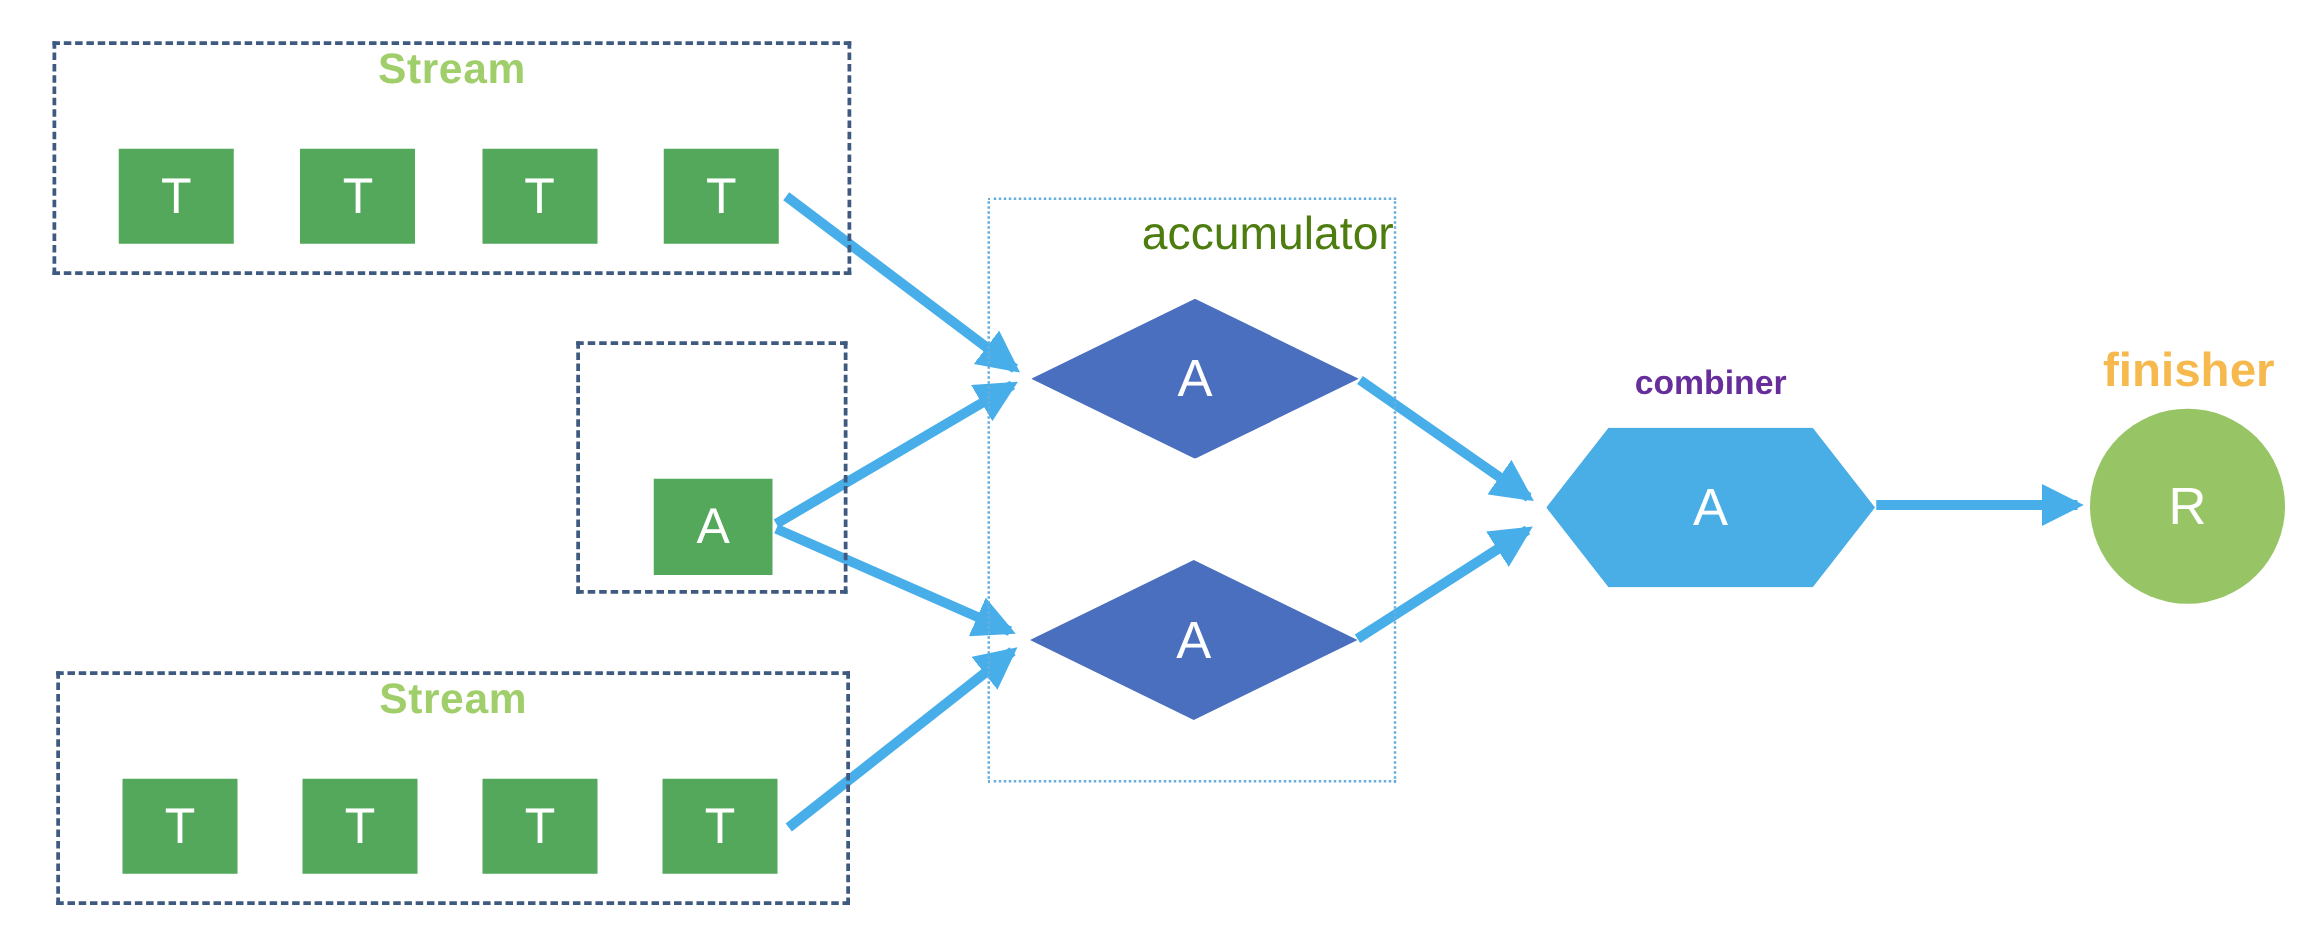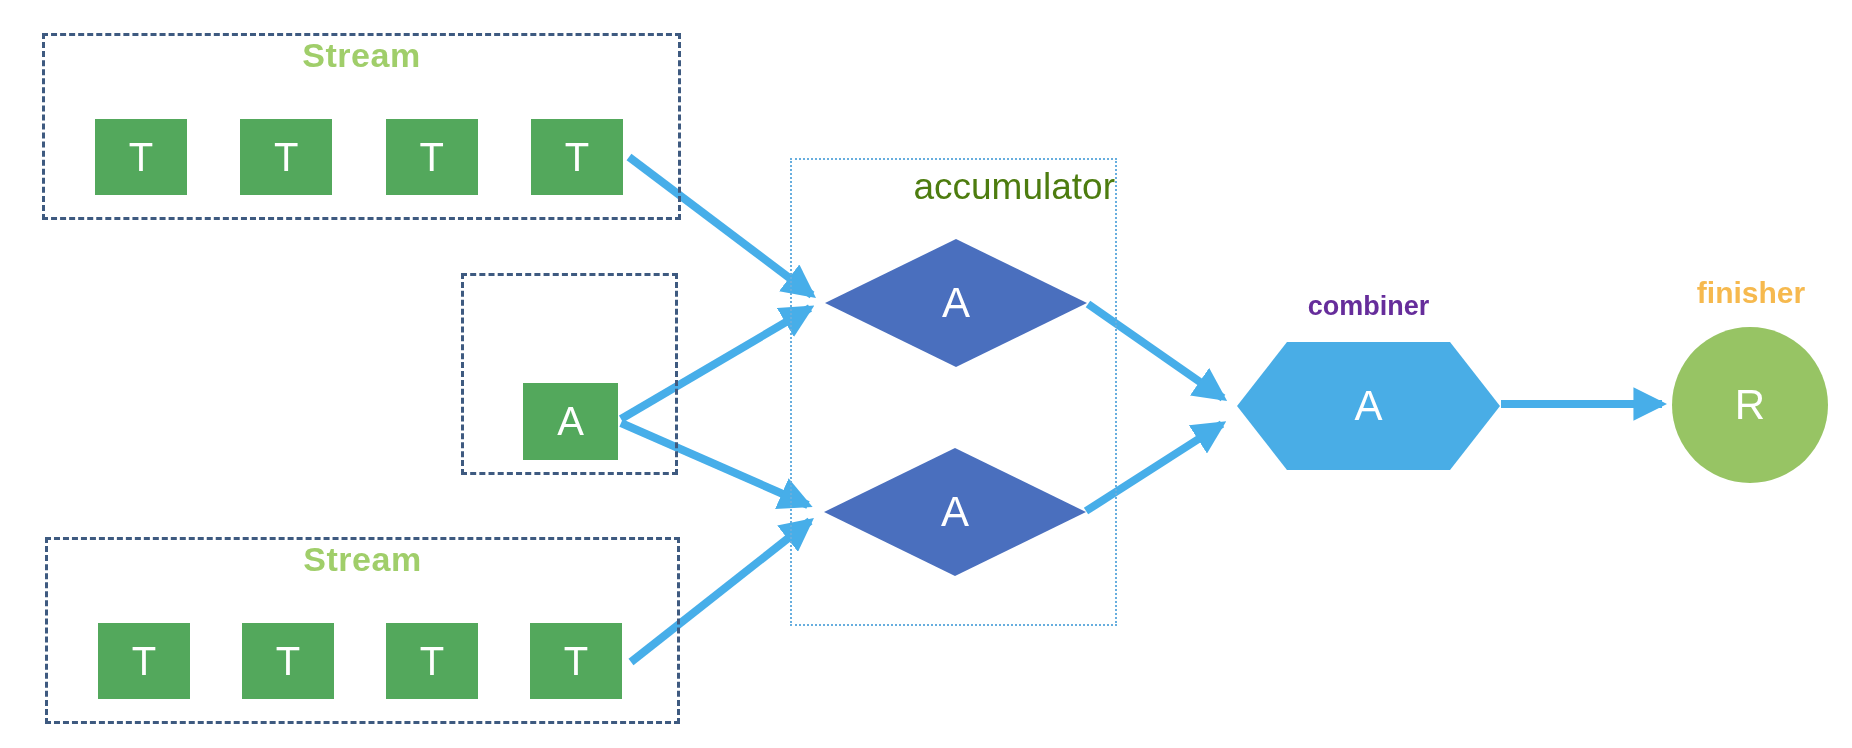--- a/index.html
+++ b/index.html
@@ -101,21 +101,21 @@
     display:flex; align-items:center; justify-content:center;
     color:#ffffff; font-size:42px; font-weight:400;
   }
 
   
   .finisher-label {
     position:absolute;
     left:1650px; top:276px; width:202px;
     text-align:center;
     font-weight:bold;
-    font-size:30px;
+    font-size:38px;
     color:#f6b94e;
   }
   .circle {
     position:absolute;
     left:1672px; top:327px;
     width:156px; height:156px;
     border-radius:50%;
     background:#97c464;
     display:flex; align-items:center; justify-content:center;
     color:#ffffff; font-size:42px; font-weight:400;

